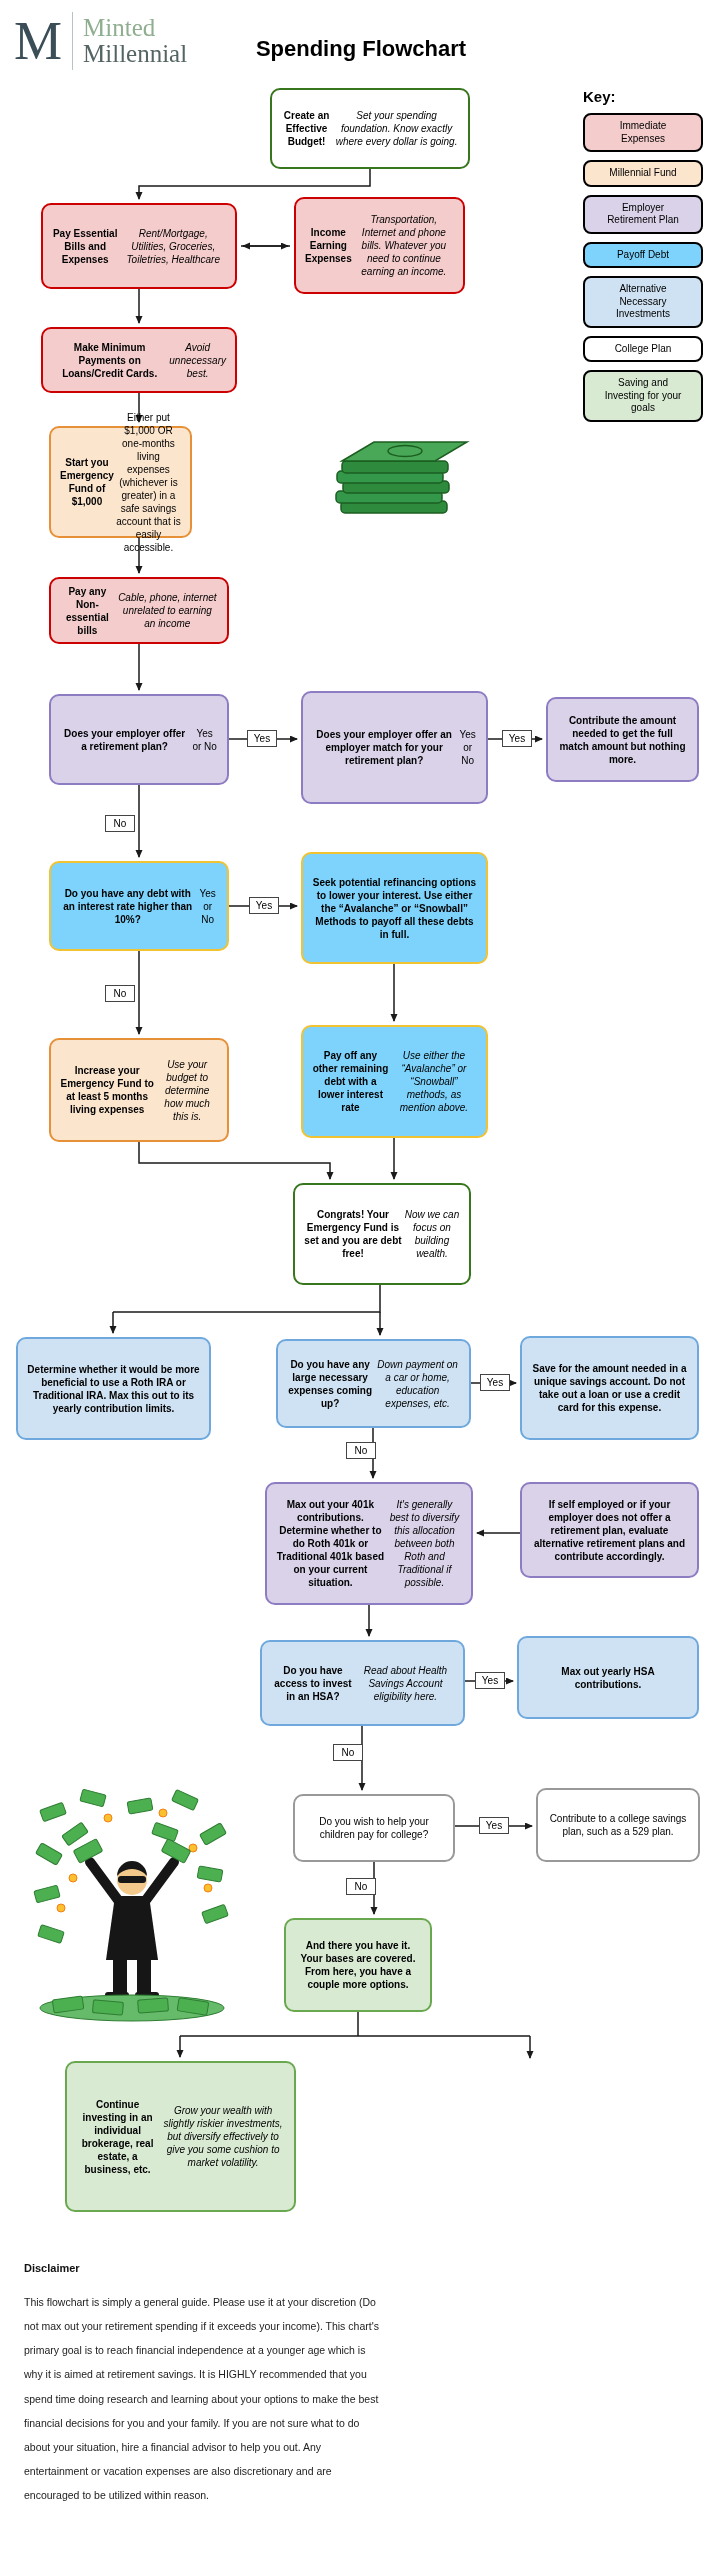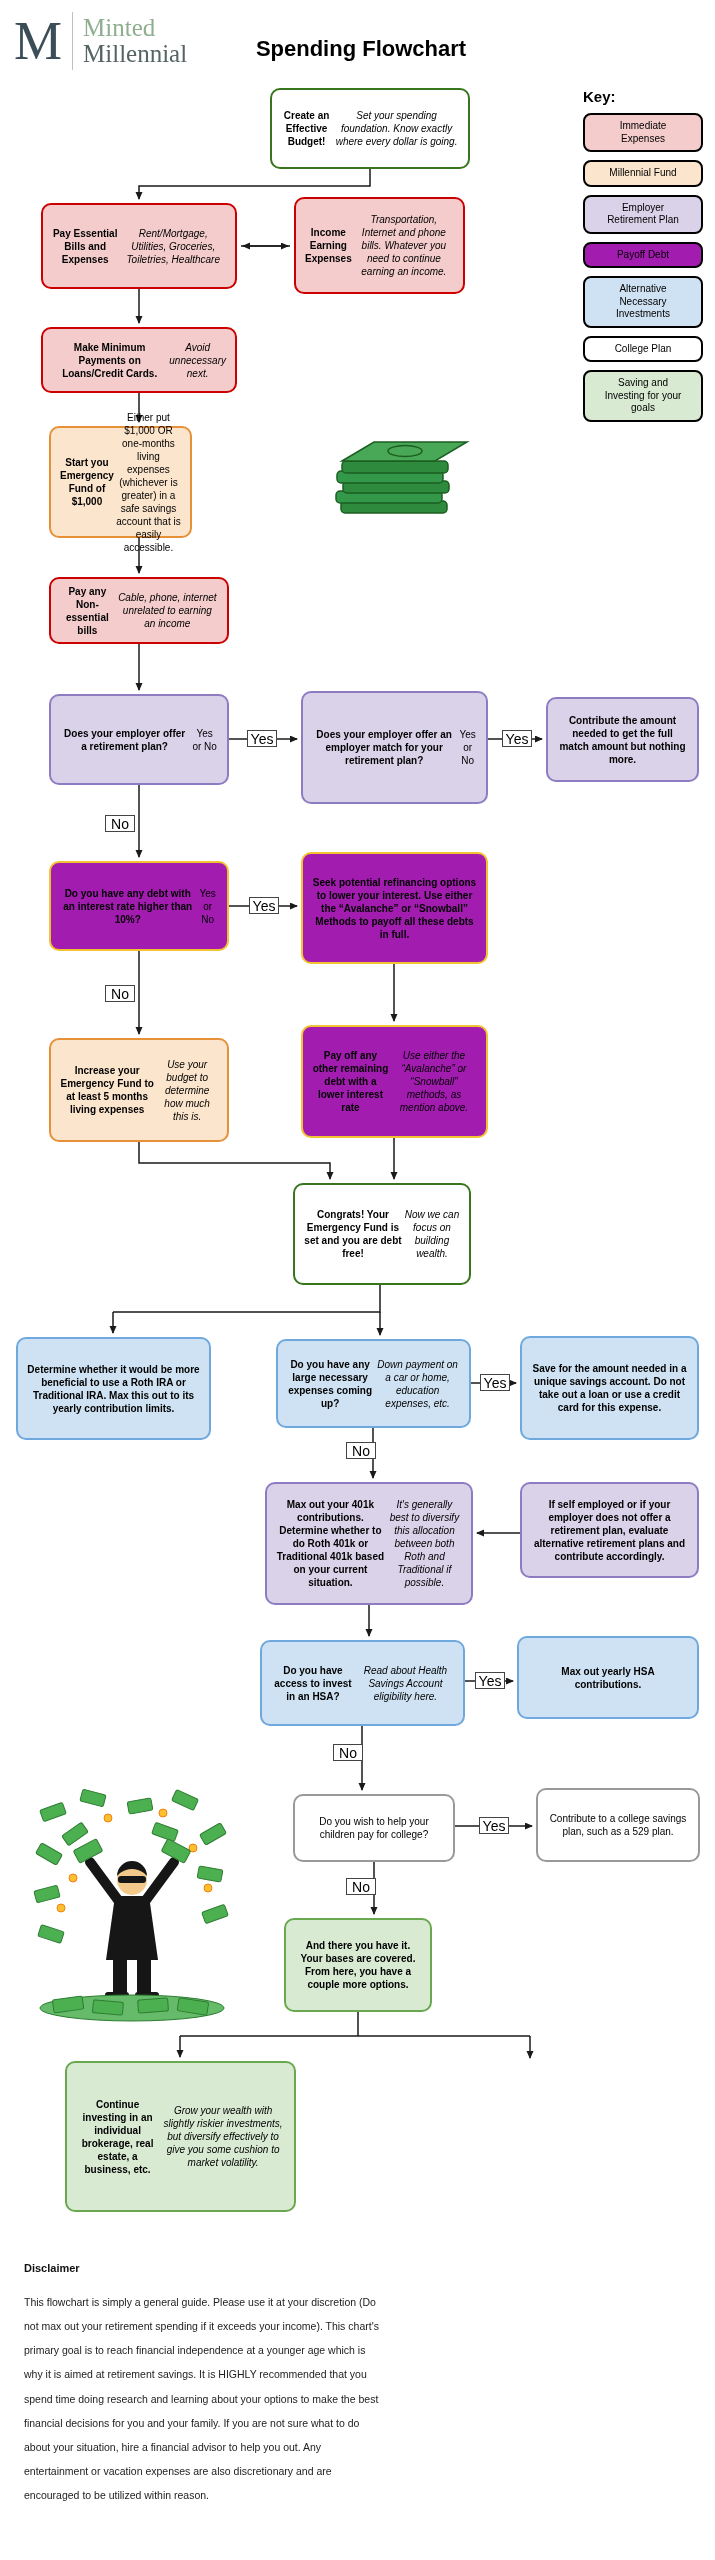--- a/index.html
+++ b/index.html
@@ -13,29 +13,29 @@
           background:#fff; display:flex; flex-direction:row; justify-content:center;
           align-items:center; text-align:center; padding:6px 9px; font-size:10px;
           line-height:1.3; gap:2px; }
   .nt { font-weight:bold; }
   .nn { font-style:italic; }
   .np { font-weight:normal; }
 
   .c-red       { background:#f4cccc; border-color:#cc0000; }
   .c-orange    { background:#fce5cd; border-color:#e69138; }
   .c-purple    { background:#d9d2e9; border-color:#8e7cc3; }
-  .c-yellow    { background:#a21caf; border-color:#f1c232; }
+  .c-yellow    { background:#7dd3fc; border-color:#f1c232; }
   .c-blue      { background:#cfe2f3; border-color:#6fa8dc; }
   .c-white     { background:#ffffff; border-color:#999999; }
   .c-green     { background:#d9ead3; border-color:#6aa84f; }
   .c-greenline { background:#ffffff; border-color:#38761d; }
 
   .edge-label { position:absolute; z-index:3; width:30px; height:17px; background:#fff;
                 border:1px solid #444; display:flex; align-items:center; justify-content:center;
-                font-size:14px; }
+                font-size:10px; }
 
   .brand { position:absolute; left:14px; top:12px; z-index:2; display:flex; align-items:center; }
   .brand-m { font-family:"Liberation Serif", serif; font-size:54px; line-height:1;
              color:#3b4d57; padding-right:10px; }
   .brand-divider { width:1px; height:58px; background:#b6c2c6; }
   .brand-text { padding-left:10px; font-family:"Liberation Serif", serif; line-height:1.05; }
   .brand-top { font-size:25px; color:#8fae8f; }
   .brand-bottom { font-size:25px; color:#546463; }
 
   .title { position:absolute; left:246px; top:36px; width:230px; z-index:2;
@@ -127,21 +127,21 @@
     <div class="nn">Rent/Mortgage, Utilities, Groceries, Toiletries, Healthcare</div>
   </div>
 
   <div class="node c-red" style="left:294px;top:197px;width:171px;height:97px">
     <div class="nt">Income Earning Expenses</div>
     <div class="nn">Transportation, Internet and phone bills. Whatever you need to continue earning an income.</div>
   </div>
 
   <div class="node c-red" style="left:41px;top:327px;width:196px;height:66px">
     <div class="nt">Make Minimum Payments on Loans/Credit Cards.</div>
-    <div class="nn">Avoid unnecessary next.</div>
+    <div class="nn">Avoid unnecessary best.</div>
   </div>
 
   <div class="node c-orange" style="left:49px;top:426px;width:143px;height:112px">
     <div class="nt">Start you Emergency Fund of $1,000</div>
     <div class="np">Either put $1,000 OR one-months living expenses (whichever is greater) in a safe savings account that is easily accessible.</div>
   </div>
 
   <div class="node c-red" style="left:49px;top:577px;width:180px;height:67px">
     <div class="nt">Pay any Non-essential bills</div>
     <div class="nn">Cable, phone, internet unrelated to earning an income</div>

